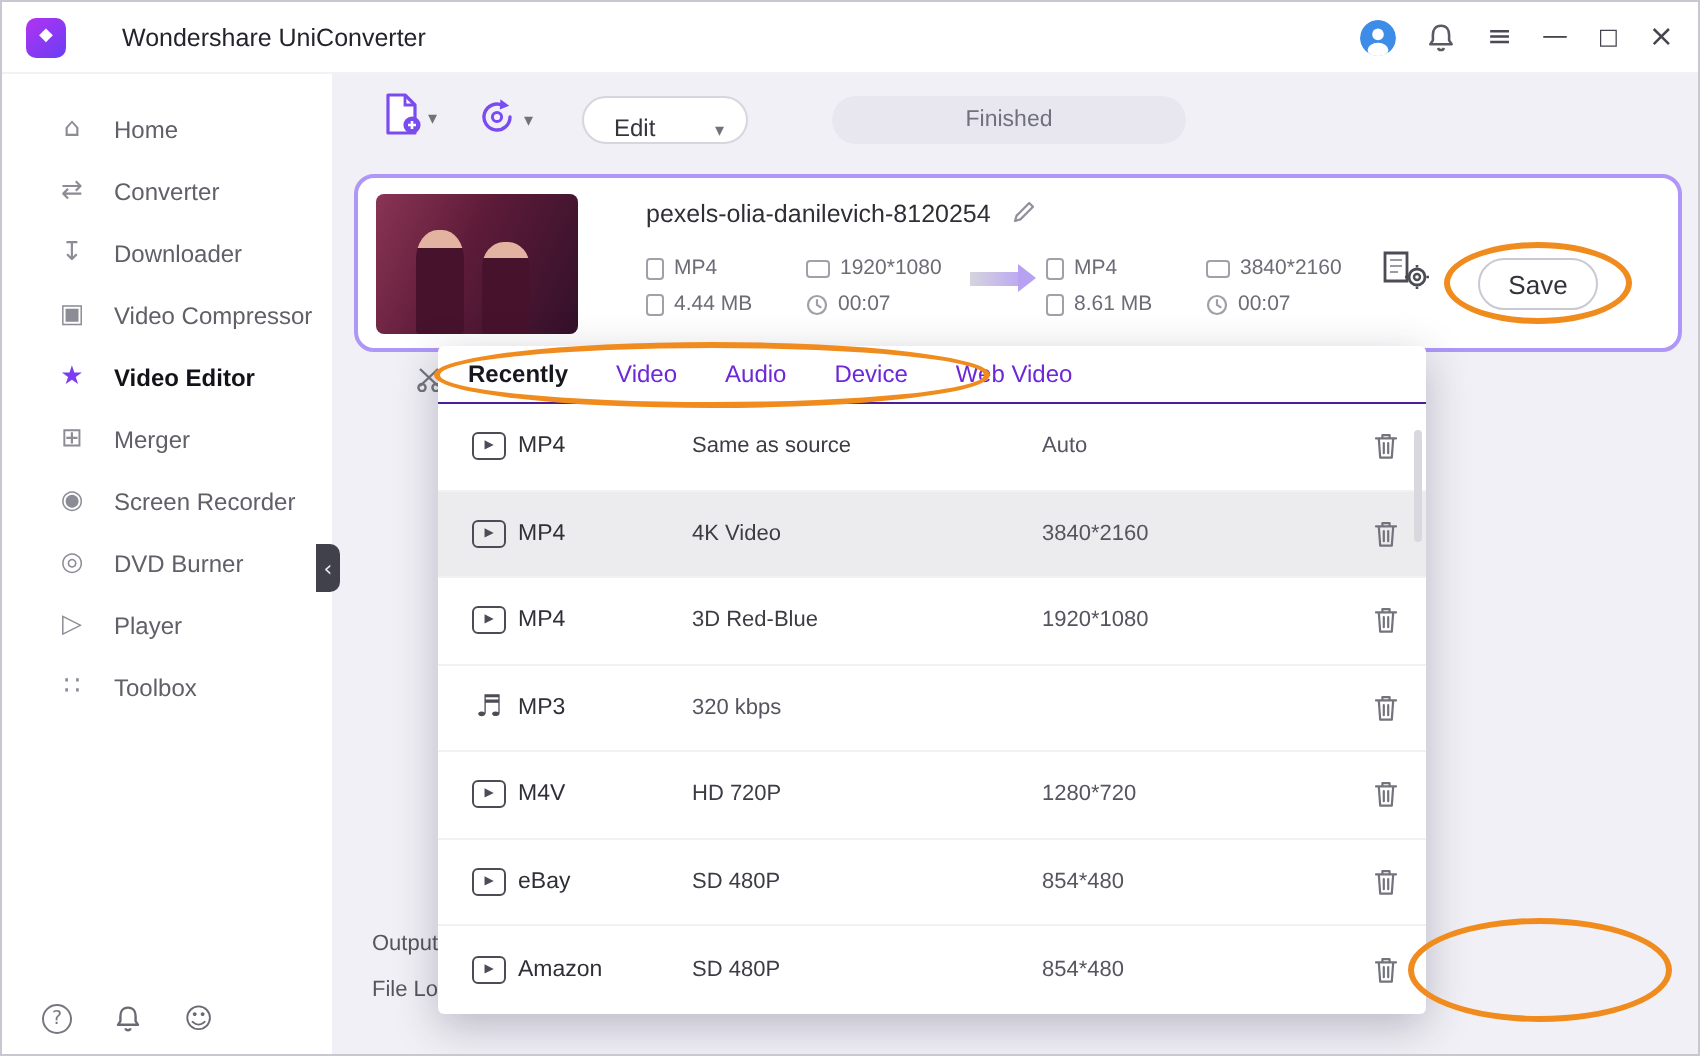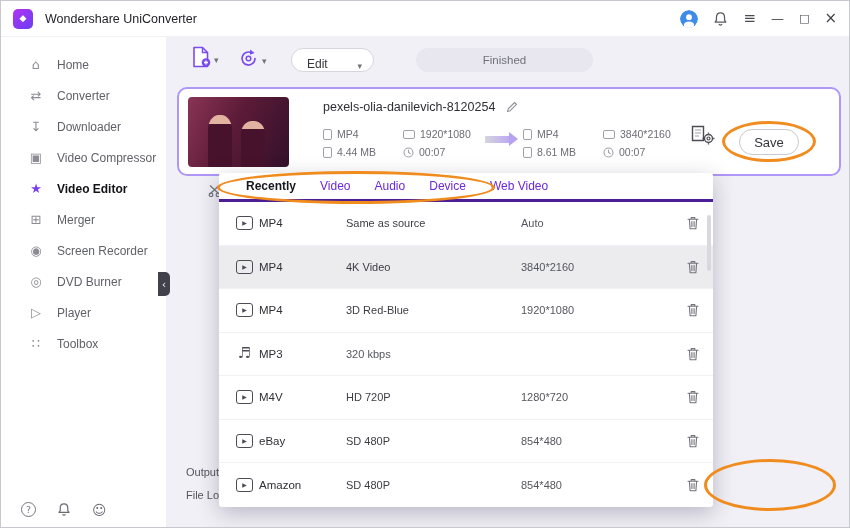--- a/index.html
+++ b/index.html
@@ -3,21 +3,21 @@
 <meta charset="utf-8">
 <style>
   *{margin:0;padding:0;box-sizing:border-box}
   body{font-family:"Liberation Sans",sans-serif;background:#dcdce0}
   .glyph{font-family:"DejaVu Sans",sans-serif;line-height:1}
   .window{position:relative;width:850px;height:528px;background:#fff;overflow:hidden;border:1px solid #c8c8d0}
 
   
   .titlebar{position:absolute;left:0;top:0;right:0;height:36px;background:#fff;display:flex;align-items:center;padding:0 12px;gap:8px;z-index:20;border-bottom:1px solid #f2f2f5}
   .logo{width:20px;height:20px;border-radius:5px;background:linear-gradient(140deg,#b133f2,#6a3ef2);display:flex;align-items:center;justify-content:center;color:#fff;font-size:9px;flex:none}
-  .app-title{font-size:12.5px;color:#23232b;margin-left:4px}
+  .app-title{font-size:12.5px;color:#23232b;margin-left:20px}
   .tb-right{margin-left:auto;display:flex;align-items:center;gap:15px}
   .avatar{width:18px;height:18px;border-radius:50%;overflow:hidden;display:block;cursor:pointer}
   .tb-icon{color:#55555f;display:flex;align-items:center;cursor:pointer}
   .menu-glyph{font-size:15px;color:#4a4a54}
   .win-min{font-size:13px;color:#44444c}
   .win-max{font-size:11px;color:#44444c}
   .win-close{font-size:15px;color:#44444c}
 
   
   .sidebar{position:absolute;left:0;top:36px;bottom:0;width:165px;background:#fff;z-index:10;padding-top:12px}
@@ -40,37 +40,37 @@
   .seg-ctrl{position:absolute;left:250px;top:11px;width:177px;height:24px;background:#e8e7ef;border-radius:13px;display:flex}
   .seg{flex:1;display:flex;align-items:center;justify-content:center;font-size:11.5px;color:#71717b;cursor:pointer;border-radius:13px}
   .seg.active{background:#fff;border:1px solid #d9d9e1;color:#34343c}
 
   
   .file-card{position:absolute;left:11px;top:50px;width:664px;height:89px;background:#fff;border:2px solid #af97f7;border-radius:10px;z-index:2}
   .thumb{position:absolute;left:9px;top:8px;width:101px;height:70px;border-radius:4px;background:linear-gradient(115deg,#8a3454 0%,#5c1b38 45%,#33102a 100%);overflow:hidden}
   .thumb::before,.thumb::after{content:"";position:absolute;bottom:0;width:24%;height:74%;border-radius:45% 45% 6% 6% / 28% 28% 4% 4%;background:linear-gradient(#e3b3a2 0 17%,#47122b 17%)}
   .thumb::before{left:20%}
   .thumb::after{left:52%;height:66%}
-  .title-row{position:absolute;left:144px;top:11px;display:flex;align-items:center;gap:11px}
+  .title-row{position:absolute;left:144px;top:11px;display:flex;gap:11px}
   .card-title{font-size:12.5px;color:#2e2e36}
   .pencil{cursor:pointer;display:flex}
   .info-item{position:absolute;display:flex;align-items:center;gap:5px;font-size:10.5px;color:#6c6c76}
   .ic-doc{width:9px;height:11px;border:1px solid #a0a0ab;border-radius:2px;flex:none}
   .ic-mon{width:12px;height:9px;border:1px solid #a0a0ab;border-radius:2px;flex:none}
   .arrow{position:absolute;left:306px;top:47px;width:24px;height:7px;background:linear-gradient(90deg,#d5d5dd,#beaaf2)}
   .arrow::after{content:"";position:absolute;left:24px;top:-4px;border-left:9px solid #b7a2f2;border-top:7.5px solid transparent;border-bottom:7.5px solid transparent}
   .gearfile{position:absolute;left:512px;top:36px;cursor:pointer}
   .save-btn{position:absolute;left:560px;top:40px;width:60px;height:26px;background:#fff;border:1px solid #c9c9d2;border-radius:13px;font-size:13px;color:#33333b;display:flex;align-items:center;justify-content:center;cursor:pointer}
   .ellipse{position:absolute;border:3px solid #f08b1e;border-radius:50%;pointer-events:none;z-index:9}
   .save-ellipse{left:543px;top:32px;width:94px;height:41px}
   .trim-icon{position:absolute;left:42px;top:146px;z-index:1}
 
   
   .panel{position:absolute;left:53px;top:136px;width:494px;height:334px;background:#fff;border-radius:3px;box-shadow:0 6px 22px rgba(40,40,70,.28);z-index:5}
-  .panel-tabs{height:29px;display:flex;align-items:center;gap:24px;padding-left:27px;border-bottom:3px solid #4c1d95}
+  .panel-tabs{height:29px;display:flex;align-items:center;gap:24px;padding-left:15px;border-bottom:1px solid #4c1d95}
   .ptab{font-size:12px;color:#6d28d9;cursor:pointer}
   .ptab.active{font-weight:bold;color:#17171f}
   .tabs-ellipse{left:-2px;top:-2px;width:278px;height:33px}
   .prow{height:43.5px;display:flex;align-items:center;padding:0 14px 0 17px;border-bottom:1px solid #f1f1f4;cursor:pointer}
   .prow.hl{background:#ececef}
   .vid-box{width:17px;height:14px;border:1.5px solid #4c4c56;border-radius:3px;display:flex;align-items:center;justify-content:center;color:#4c4c56;font-size:6px;flex:none}
   .mus{font-size:15px;color:#4c4c56;width:17px;text-align:center;flex:none}
   .p-fmt{width:87px;margin-left:6px;font-size:11.5px;color:#2f2f37}
   .p-desc{width:175px;font-size:11px;color:#3c3c44}
   .p-qual{flex:1;font-size:11px;color:#55555f}

